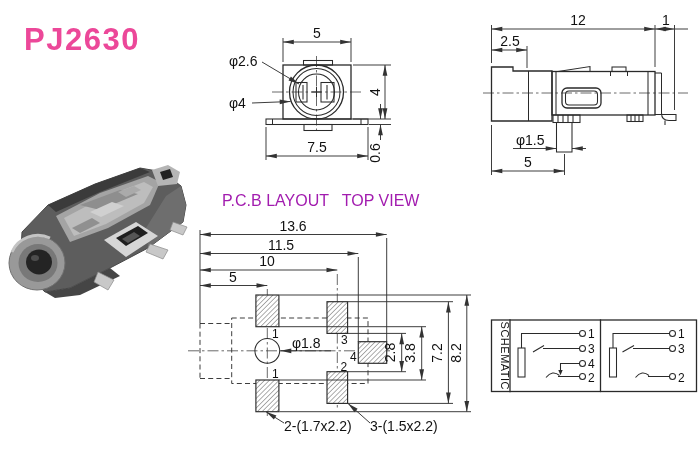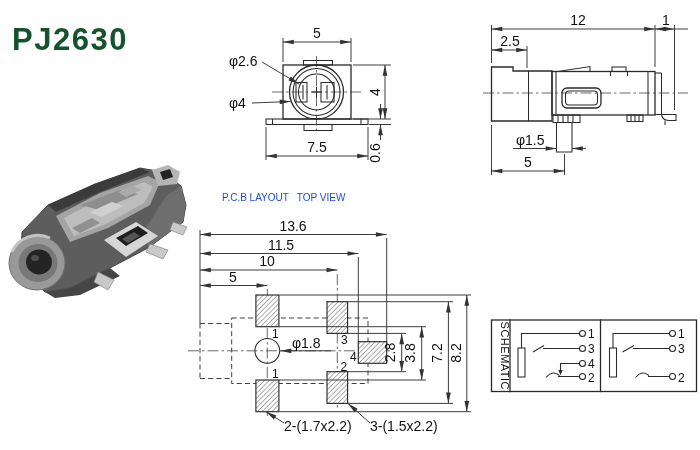--- a/index.html
+++ b/index.html
@@ -1,18 +1,18 @@
 <!DOCTYPE html>
 <html><head>
 <meta charset="utf-8">
 <style>
   html,body{margin:0;padding:0;background:#fff;}
   #canvas{position:relative;width:700px;height:450px;background:#fff;overflow:hidden;font-family:"Liberation Sans",sans-serif;}
-  #title{position:absolute;left:12px;top:22px;font-size:31px;font-weight:bold;letter-spacing:1.5px;color:#14532d;}
-  #pcb-label{position:absolute;left:222px;top:192px;font-size:10px;color:#1d4ed8;white-space:pre;}
+  #title{position:absolute;left:24px;top:22px;font-size:31px;font-weight:bold;letter-spacing:1.5px;color:#ec4899;}
+  #pcb-label{position:absolute;left:222px;top:192px;font-size:16px;color:#a21caf;white-space:pre;}
   svg.main{position:absolute;left:0;top:0;}
   .ol{stroke:#2a2a2a;stroke-width:1.3;fill:none;stroke-linecap:square}
   .ol2{stroke:#2a2a2a;stroke-width:1.05;fill:none}
   .dim{stroke:#333;stroke-width:0.95;fill:none}
   .cl{stroke:#444;stroke-width:0.8;fill:none;stroke-dasharray:11 3 2.5 3}
   .dsh{stroke:#333;stroke-width:0.95;fill:none;stroke-dasharray:5 3.2}
   .pad{stroke:#2a2a2a;stroke-width:1.15}
   text.d{font-size:14px;fill:#111}
   text.s{font-size:12px;fill:#111}
   .mid{text-anchor:middle}

